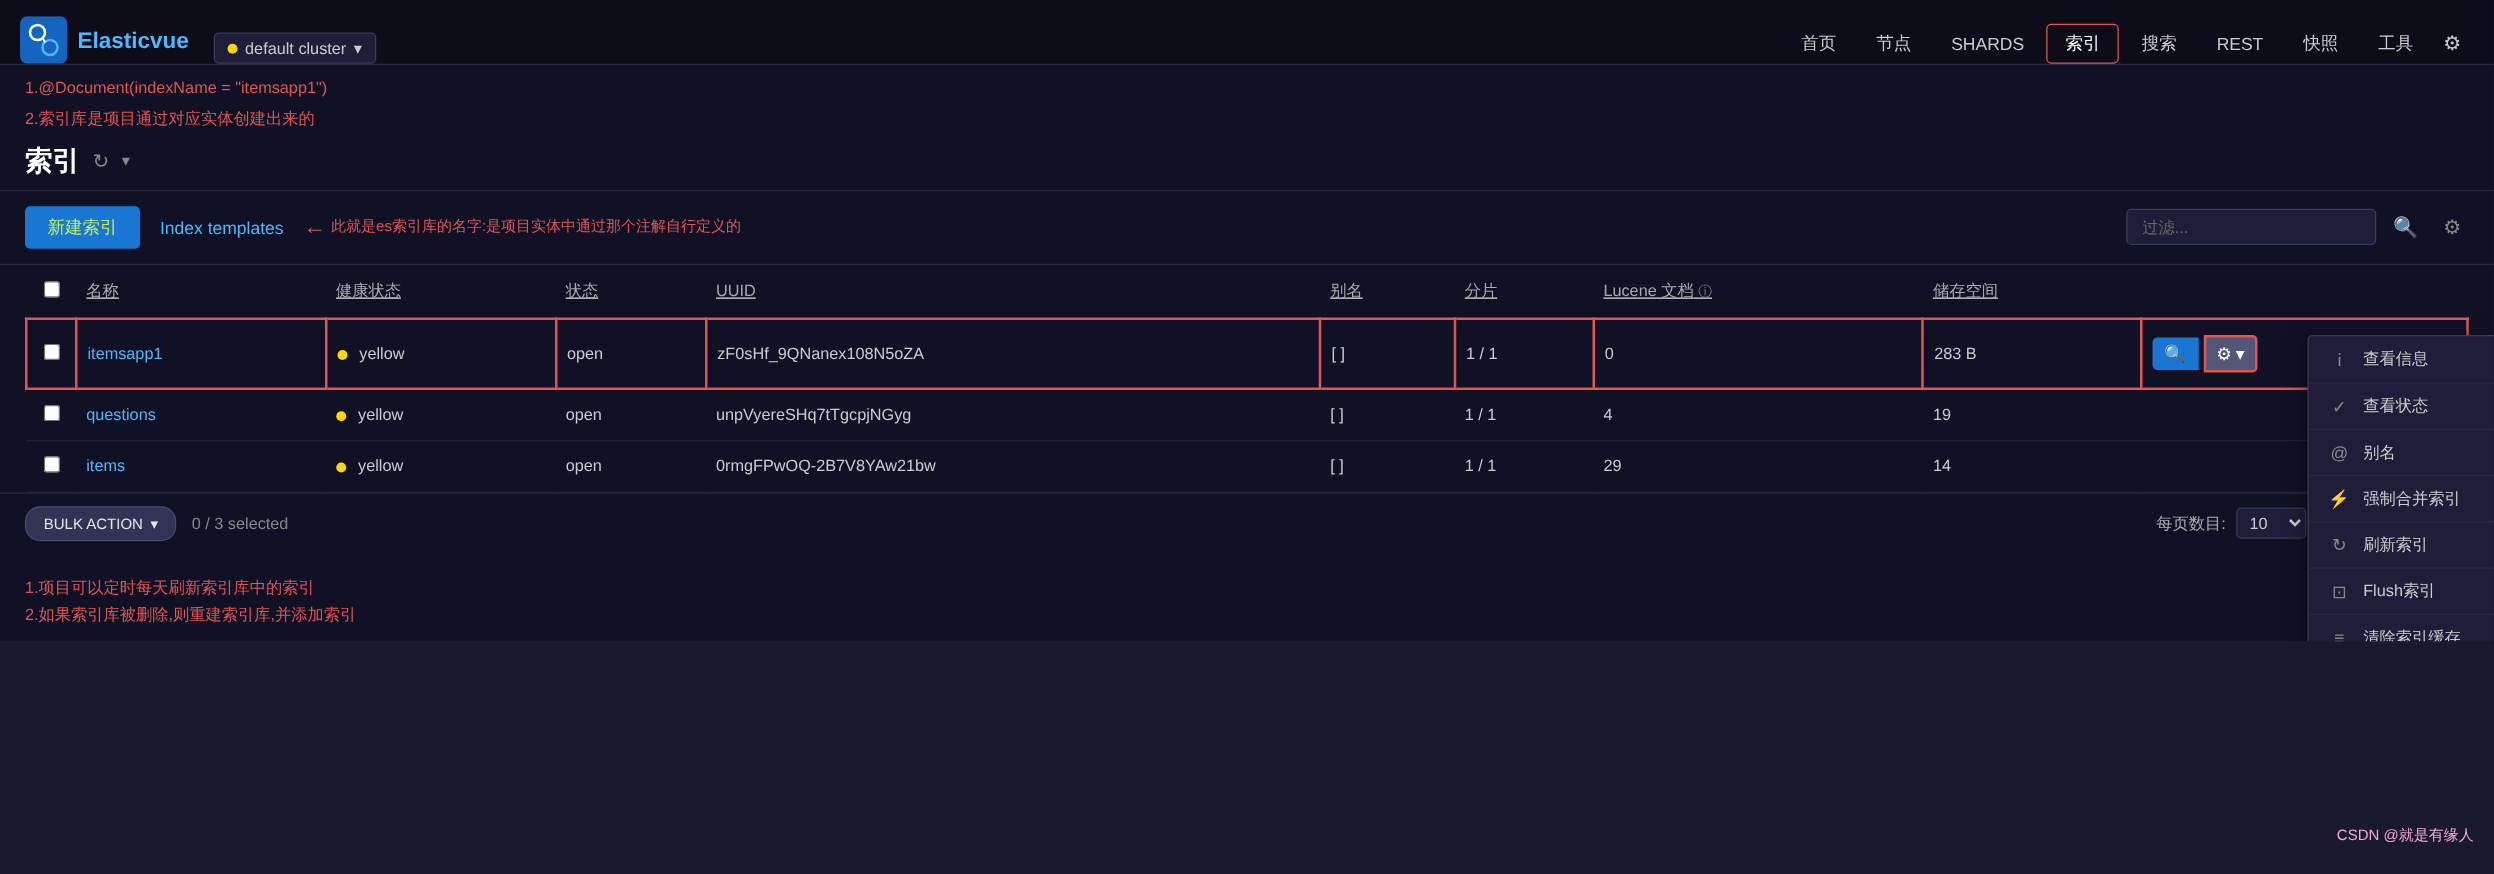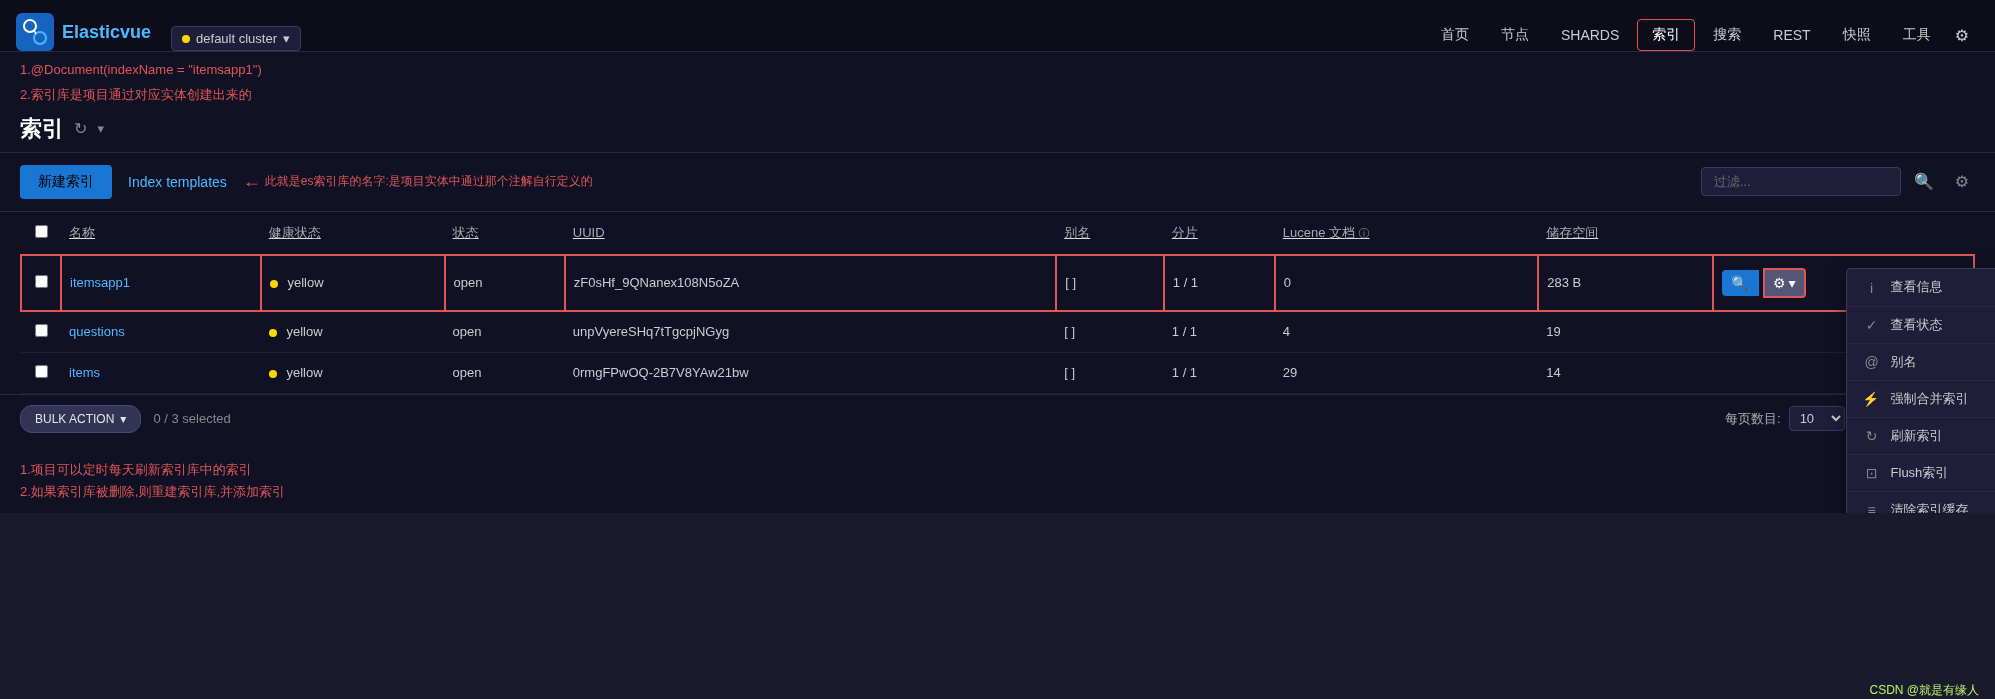--- a/index.html
+++ b/index.html
@@ -111,21 +111,21 @@
     .toolbar {
       background: #111125;
       padding: 12px 20px;
       display: flex;
       align-items: center;
       gap: 16px;
       border-bottom: 1px solid #2a2a3e;
     }
     .btn-new {
       background: #1976d2;
-      color: #000000;
+      color: #bef264;
       border: none;
       border-radius: 4px;
       padding: 8px 18px;
       font-size: 14px;
       cursor: pointer;
       font-family: inherit;
     }
     .link-btn {
       color: #4db8ff;
       cursor: pointer;
@@ -319,23 +319,23 @@
       background: #111125;
       padding: 16px 20px 10px 20px;
     }
     .bottom-annotation-text {
       color: #e05555;
       font-size: 13px;
       line-height: 1.7;
     }
     .csdn-watermark {
       position: fixed;
-      bottom: 0;
+      bottom: 22px;
       right: 16px;
-      color: #bef264;
+      color: #f9a8d4;
       font-size: 12px;
     }
 
     
     .row-action-wrap {
       position: relative;
       display: inline-flex;
       align-items: center;
     }
   </style>

